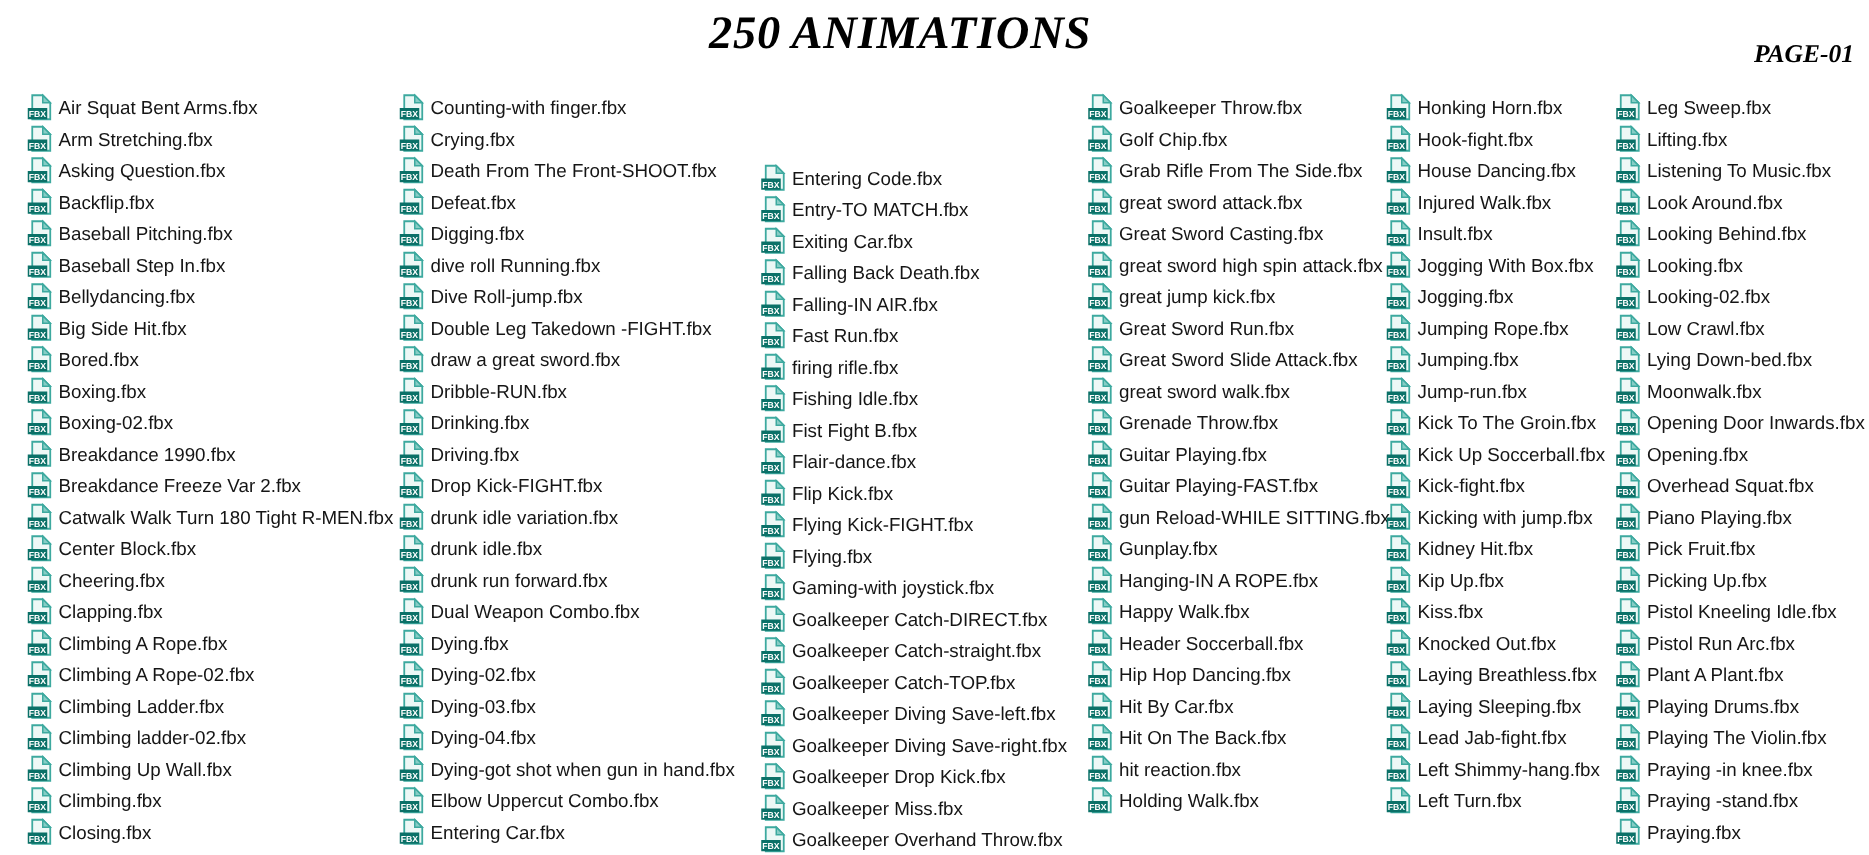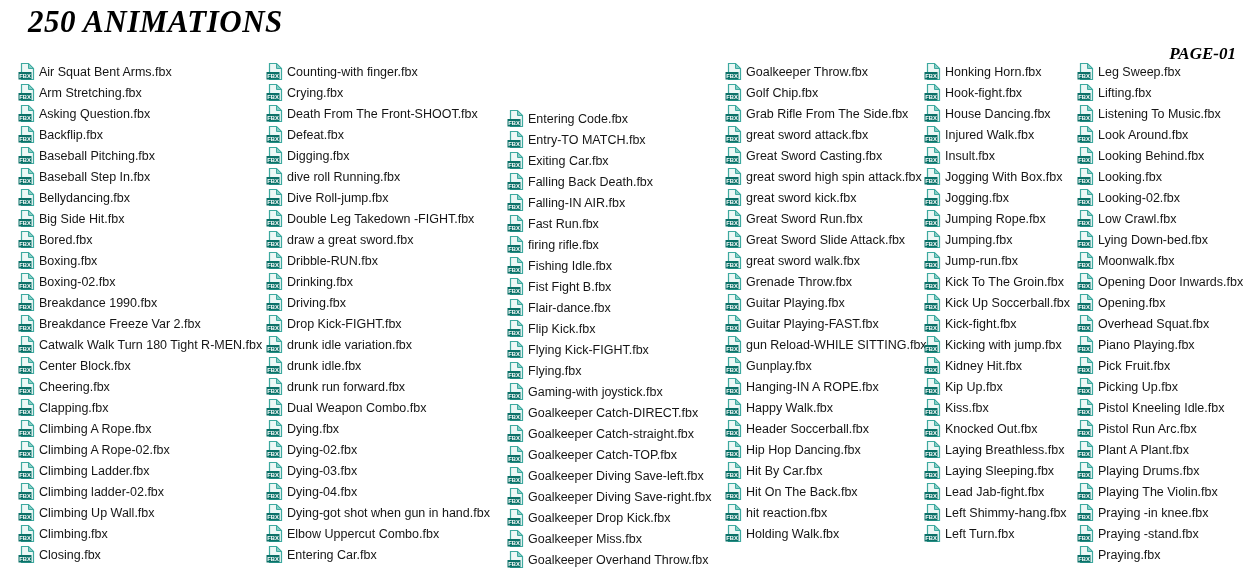--- a/index.html
+++ b/index.html
@@ -2,26 +2,26 @@
 <html><head>
 <meta charset="utf-8">
 <style>
   html,body{margin:0;padding:0;}
   body{
     width:1246px;height:570px;background:#ffffff;overflow:hidden;
     font-family:"Liberation Sans",sans-serif;position:relative;
   }
   .header{position:relative;height:60px;}
   .title{
-    position:absolute;top:4px;left:0;width:1200px;text-align:left;
+    position:absolute;top:4px;left:0;width:1200px;text-align:center;
     font-family:"Liberation Serif",serif;font-style:italic;font-weight:bold;
-    font-size:31px;color:#000;letter-spacing:0.5px;padding-left:28px;
+    font-size:31px;color:#000;letter-spacing:0.5px;
   }
   .page-label{
-    position:absolute;top:44px;right:10px;
+    position:absolute;top:26px;right:10px;
     font-family:"Liberation Serif",serif;font-style:italic;font-weight:bold;
     font-size:17px;color:#000;
   }
   .file-list{position:absolute;top:0;left:0;width:1246px;height:570px;}
   .file-col{position:absolute;top:61px;}
   .file-col:nth-child(1){left:18px;text-align:center;}
   .file-col:nth-child(2){left:266px;}
   .file-col:nth-child(3){left:507px;margin-top:47px;}
   .file-col:nth-child(4){left:725px;}
   .file-col:nth-child(5){left:924px;}
@@ -748,21 +748,21 @@
           </svg></span>
         <span class="fname">great sword high spin attack.fbx</span>
       </div>
       <div class="file-item">
         <span class="icon"><svg width="17" height="19" viewBox="0 0 17 19" xmlns="http://www.w3.org/2000/svg">
             <path d="M3.5 1.5 h7 l5 5 V17.5 H3.5 Z" fill="#edf8f6" stroke="#3da99f" stroke-width="1.2"></path>
             <path d="M10.5 1.5 l5 5 h-5 Z" fill="#86cdc5" stroke="#3da99f" stroke-width="1"></path>
             <rect x="0.5" y="10" width="13" height="7.5" fill="#0b7168"></rect>
             <text x="7" y="16" text-anchor="middle" font-size="5.8" font-weight="bold" fill="#ffffff" font-family="Liberation Sans, sans-serif">FBX</text>
           </svg></span>
-        <span class="fname">great sword kick.fbx</span>
+        <span class="fname">great jump kick.fbx</span>
       </div>
       <div class="file-item">
         <span class="icon"><svg width="17" height="19" viewBox="0 0 17 19" xmlns="http://www.w3.org/2000/svg">
             <path d="M3.5 1.5 h7 l5 5 V17.5 H3.5 Z" fill="#edf8f6" stroke="#3da99f" stroke-width="1.2"></path>
             <path d="M10.5 1.5 l5 5 h-5 Z" fill="#86cdc5" stroke="#3da99f" stroke-width="1"></path>
             <rect x="0.5" y="10" width="13" height="7.5" fill="#0b7168"></rect>
             <text x="7" y="16" text-anchor="middle" font-size="5.8" font-weight="bold" fill="#ffffff" font-family="Liberation Sans, sans-serif">FBX</text>
           </svg></span>
         <span class="fname">Great Sword Run.fbx</span>
       </div>

